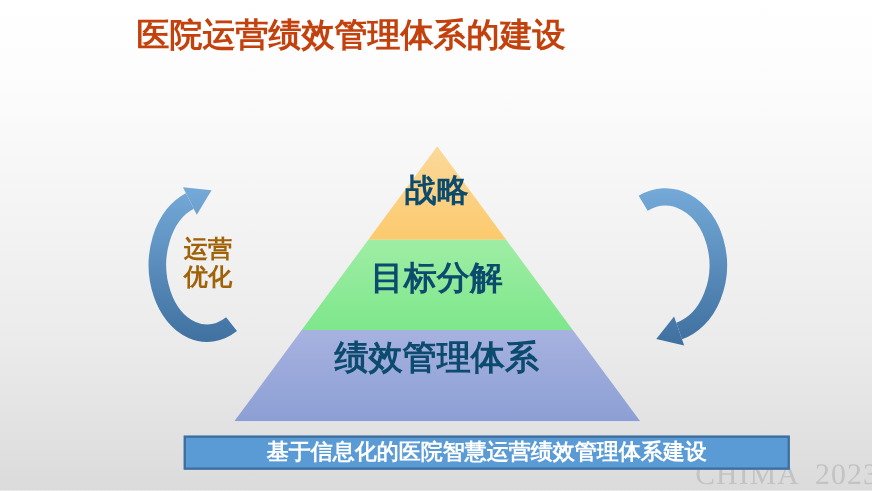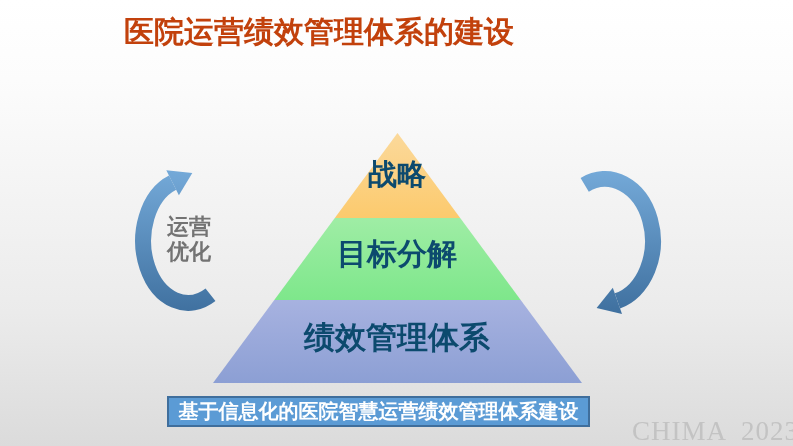--- a/index.html
+++ b/index.html
@@ -14,33 +14,33 @@
     font-size:30px;font-weight:bold;white-space:nowrap;
   }
   .pyramid-svg{left:213px;top:133px;}
   .pyr-label{
     transform:translateX(-50%);
     font-weight:bold;color:#0c4a6e;line-height:1;white-space:nowrap;
     left:397px;
   }
   .pyr-label.l1{top:160px;font-size:29px;}
   .pyr-label.l2{top:239px;font-size:30px;}
-  .pyr-label.l3{top:322px;font-size:31px;}
+  .pyr-label.l3{top:312px;font-size:31px;font-family:Liberation Mono, monospace;}
   .cycle-label{
     transform:translateX(-50%);
-    font-weight:bold;color:#737373;text-align:right;
+    font-weight:bold;color:#a16207;text-align:right;
     line-height:25px;white-space:nowrap;z-index:3;
   }
   .cycle-label.left{left:189px;top:214px;font-size:22px;}
   .cycle-label.right{left:589px;top:213px;font-size:21px;}
   .arrow-svg{z-index:1;}
   .arrow-svg.left{left:133px;top:156px;}
   .arrow-svg.right{left:555px;top:156px;}
   .banner{
-    left:167px;top:396px;width:423px;height:31px;
+    left:167px;top:396px;width:551px;height:31px;
     border:2px solid;box-sizing:border-box;
     text-align:center;line-height:26px;
     font-size:20px;font-weight:bold;white-space:nowrap;
     z-index:2;
   }
   .watermark{
     left:632px;top:418px;
     font-family:"Liberation Serif","DejaVu Serif",serif;
     font-size:27px;line-height:27px;letter-spacing:1px;
     white-space:pre;z-index:1;

